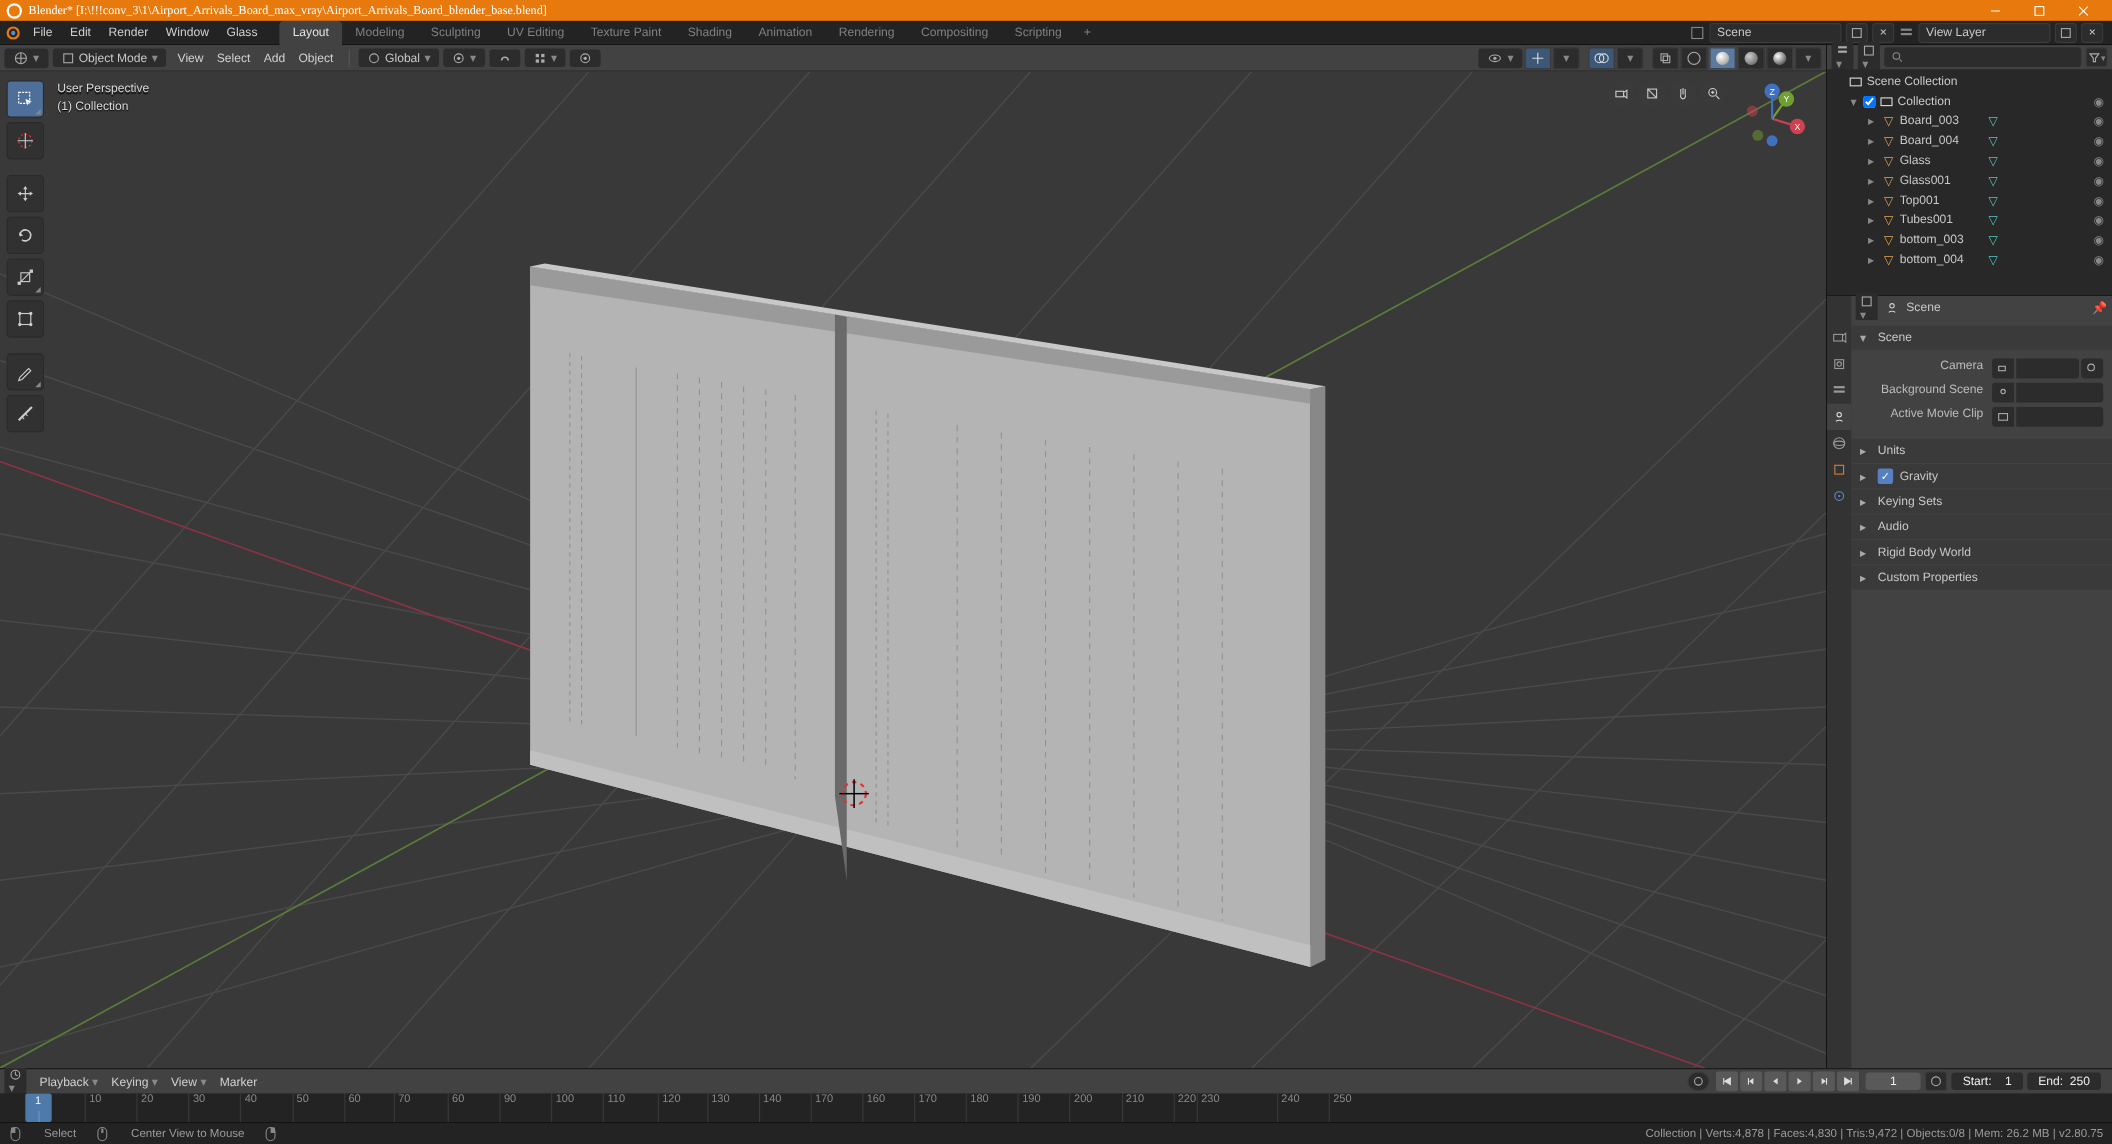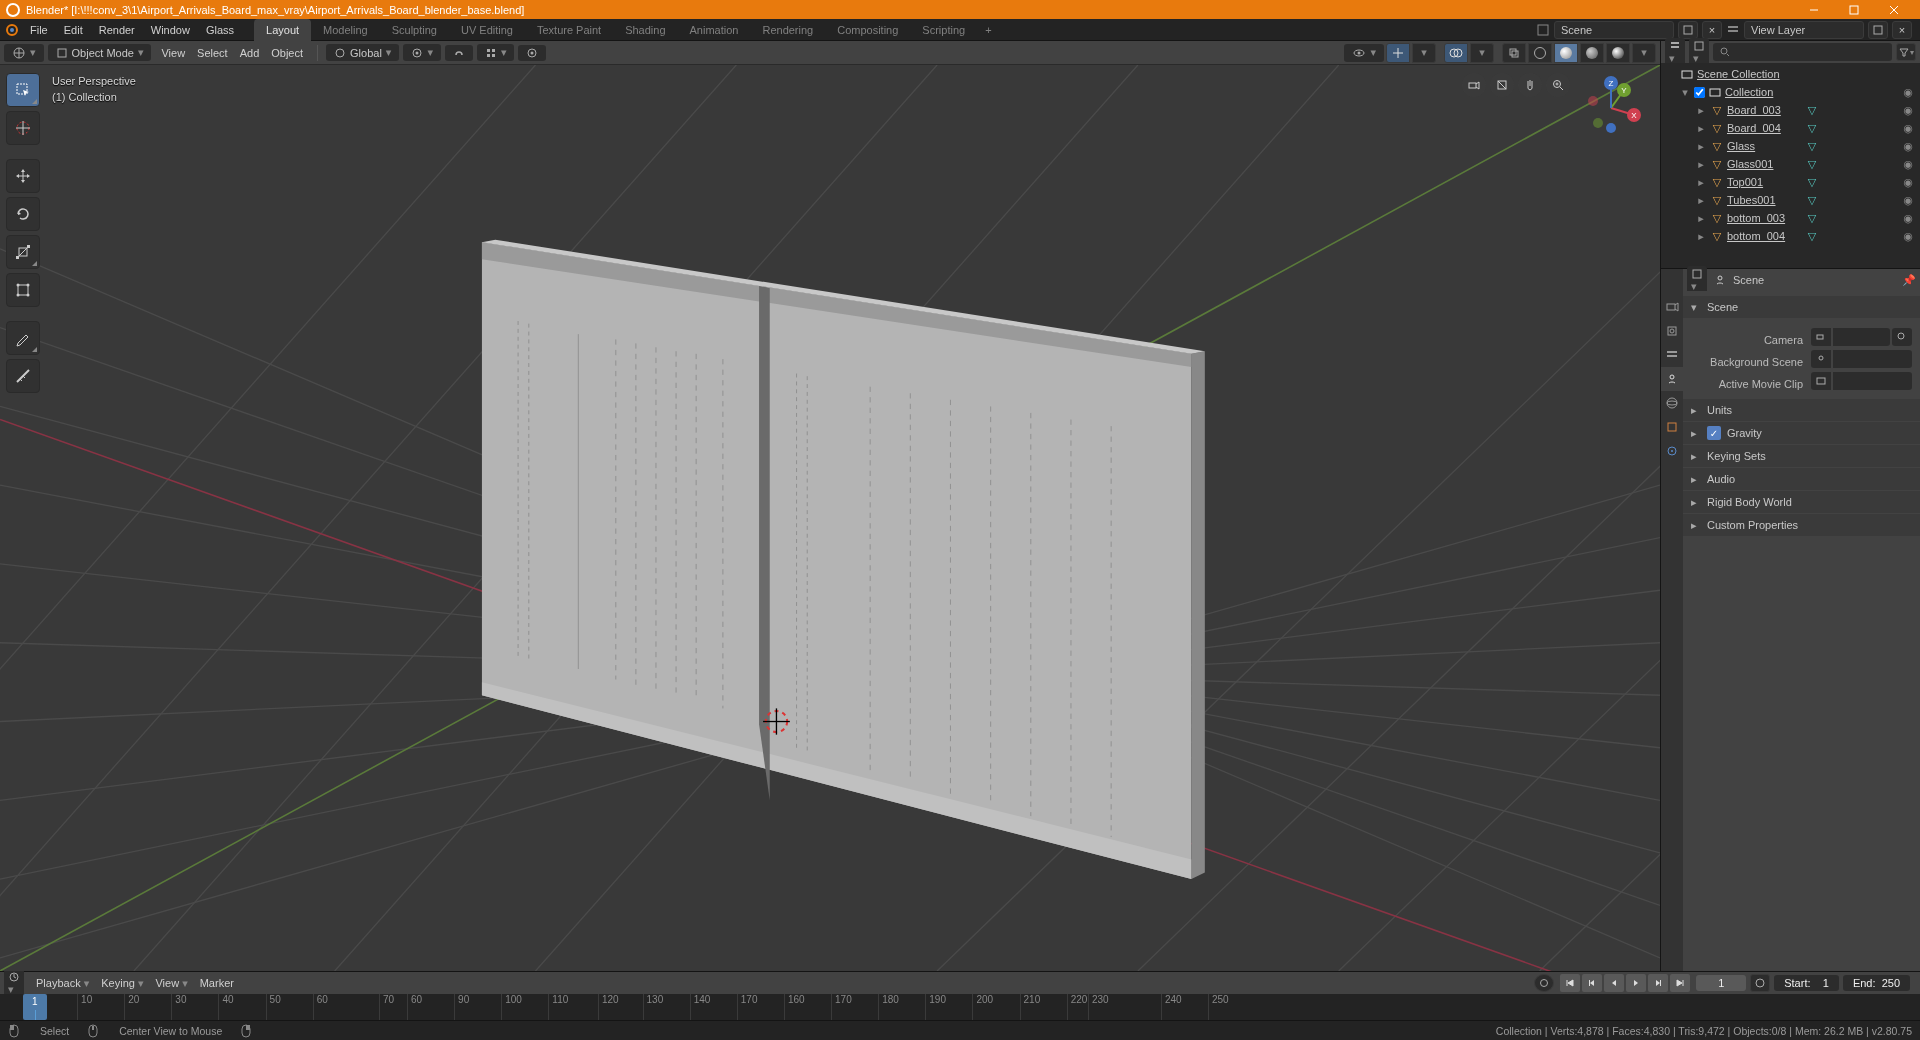--- a/index.html
+++ b/index.html
@@ -2,21 +2,21 @@
 <html><head>
 <meta charset="utf-8">
 <style>
 * { margin: 0; padding: 0; box-sizing: border-box; font-family: sans-serif; user-select: none; }
 body { width: 1920px; height: 1040px; background: #393939; overflow: hidden; color: #c8c8c8; font-size: 11px; }
 
 
 .titlebar { height: 19px; background: #e87a0d; display: flex; align-items: center; padding: 0 6px; color: #fff; font-size: 11px; }
 .titlebar .logo { width: 14px; height: 14px; border-radius: 50%; background: #fff; margin-right: 6px; position: relative; }
 .titlebar .logo::after { content:""; position:absolute; inset:2px; border-radius:50%; background:#e87a0d; }
-.titlebar .title { flex: 1; }
+.titlebar .title { flex: 1; font-family: Liberation Serif, serif; }
 .titlebar .winbtn { width: 40px; height: 19px; display:flex; align-items:center; justify-content:center; }
 .titlebar .winbtn svg { width:10px; height:10px; }
 
 
 .menubar { height: 22px; background: #232323; display: flex; align-items: center; border-bottom: 1px solid #141414; }
 .menubar .blender-icon { width:22px; height:22px; display:flex; align-items:center; justify-content:center; }
 .menubar .menu-item { padding: 0 8px; line-height: 22px; color: #d0d0d0; }
 .menubar .spacer6 { width: 12px; }
 .workspace-tabs { display: flex; align-items: stretch; height: 22px; }
 .workspace-tab { padding: 0 12px; line-height: 22px; color: #808080; }
@@ -80,39 +80,39 @@
 .statusbar .right { margin-left:auto; }
 
 
 .outliner { flex:0 0 228px; display:flex; flex-direction:column; border-bottom:1px solid #141414; }
 .outhdr { height:22px; background:#424242; display:flex; align-items:center; padding:0 4px; gap:4px; }
 .outhdr .search { flex:1; background:#2c2c2c; border-radius:3px; height:18px; display:flex; align-items:center; padding:0 6px; }
 .outliner-tree { flex:1; background:#282828; overflow:auto; padding:2px 0; }
 .tree-row { display:flex; align-items:center; height:18px; padding:0 4px; gap:3px; }
 .tree-row .toggle { width:12px; text-align:center; color:#888; }
 .tree-row .oc-icon { width:14px; height:14px; display:inline-flex; align-items:center; justify-content:center; }
-.tree-row .name { flex:1; color:#c8c8c8; font-size:11px;text-decoration:underline; }
+.tree-row .name { flex:1; color:#c8c8c8; font-size:11px; }
 .tree-row .eye { width:16px; color:#888; text-align:center; }
 .tri { color:#e8a74f; }
 .mod-icon { color:#57c9c1; }
 .indent1 { padding-left: 18px; }
 .indent2 { padding-left: 34px; }
 
 
 .properties { flex:1; display:flex; }
 .prop-hdr { height:22px; background:#424242; display:flex; align-items:center; padding:0 4px; gap:6px; }
 .vtabs { width:22px; background:#333; display:flex; flex-direction:column; padding-top:26px; }
 .vtab { width:22px; height:24px; display:flex; align-items:center; justify-content:center; color:#999; }
 .vtab.active { background:#424242; color:#ddd; }
 .prop-body { flex:1; display:flex; flex-direction:column; }
 .prop-content { flex:1; background:#424242; padding:4px 0; overflow:auto; }
 .panel-hdr { display:flex; align-items:center; height:22px; padding:0 8px; gap:6px; background:#3a3a3a; margin-top:1px; }
 .panel-hdr .arrow { color:#aaa; width:10px; }
 .panel-open { background:#424242; padding:6px 8px; }
-.prop-row { display:flex; align-items:flex-end; height:20px; margin:2px 0; }
+.prop-row { display:flex; align-items:flex-start; height:20px; margin:2px 0; }
 .prop-row .lbl { flex:0 0 120px; text-align:right; padding-right:8px; color:#bbb; }
 .prop-row .val { flex:1; display:flex; gap:2px; }
 .prop-row .iconslot { width:20px; height:18px; background:#2c2c2c; border-radius:3px 0 0 3px; display:flex; align-items:center; justify-content:center; }
 .prop-row .field { flex:1; height:18px; background:#2c2c2c; border-radius:0 3px 3px 0; }
 .prop-row .picker { width:20px; height:18px; background:#2c2c2c; border-radius:3px; display:flex; align-items:center; justify-content:center; }
 .pin { margin-left:auto; color:#888; }
 .checkbox { width:14px; height:14px; background:#5680c2; border-radius:2px; display:inline-flex; align-items:center; justify-content:center; color:#fff; font-size:10px; }
 
 svg { display:block; }
 </style>
@@ -812,21 +812,21 @@
         </div>
         <div class="tltick" style="left: 218.48px;">
           <span>40</span>
         </div>
         <div class="tltick" style="left: 265.6px;">
           <span>50</span>
         </div>
         <div class="tltick" style="left: 312.72px;">
           <span>60</span>
         </div>
-        <div class="tltick" style="left: 379px;">
+        <div class="tltick" style="left: 358px;">
           <span>70</span>
         </div>
         <div class="tltick" style="left: 406.96px;">
           <span>60</span>
         </div>
         <div class="tltick" style="left: 454.08px;">
           <span>90</span>
         </div>
         <div class="tltick" style="left: 501.2px;">
           <span>100</span>

